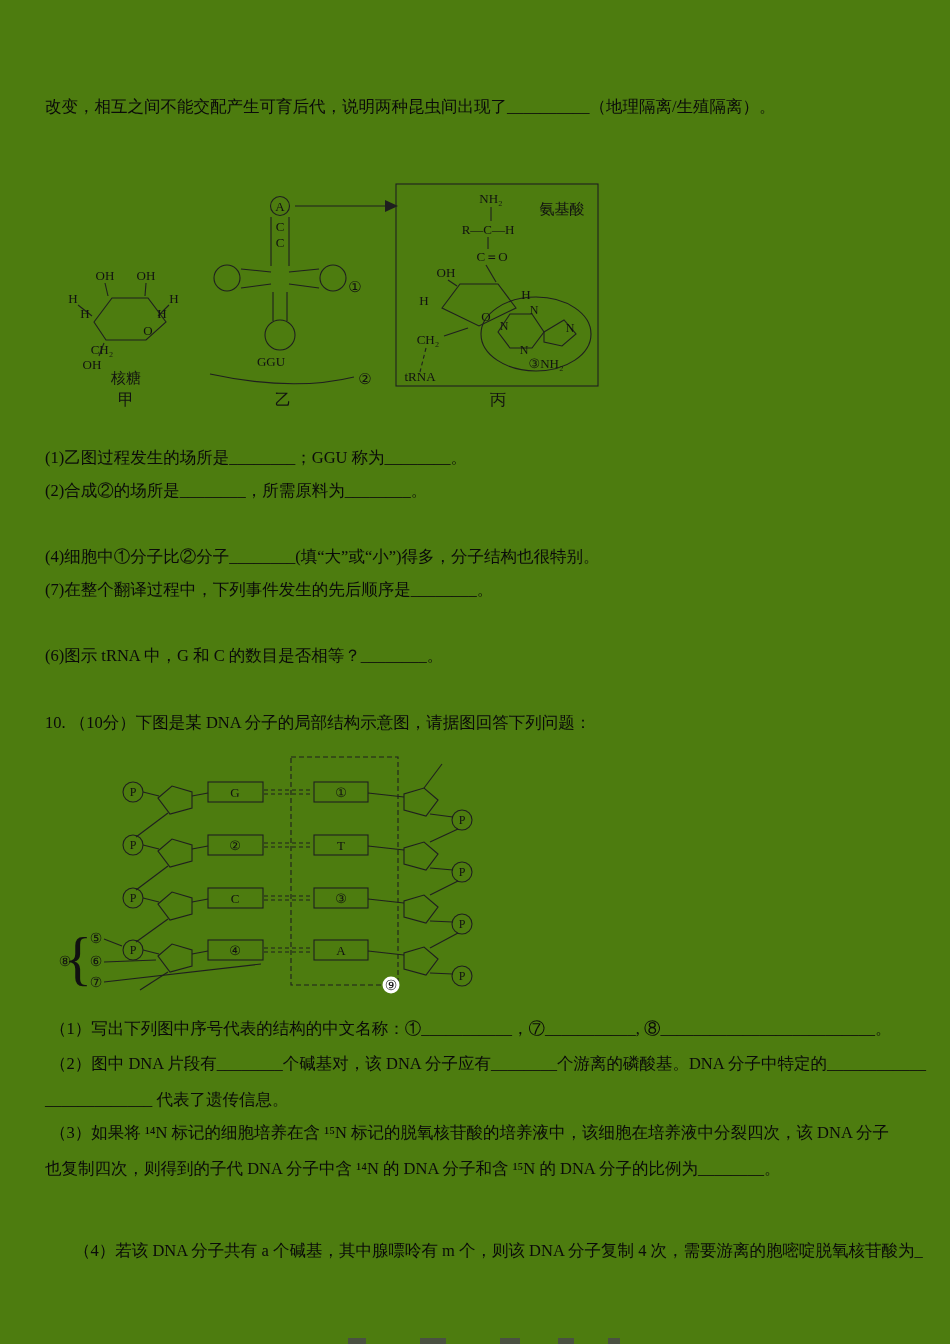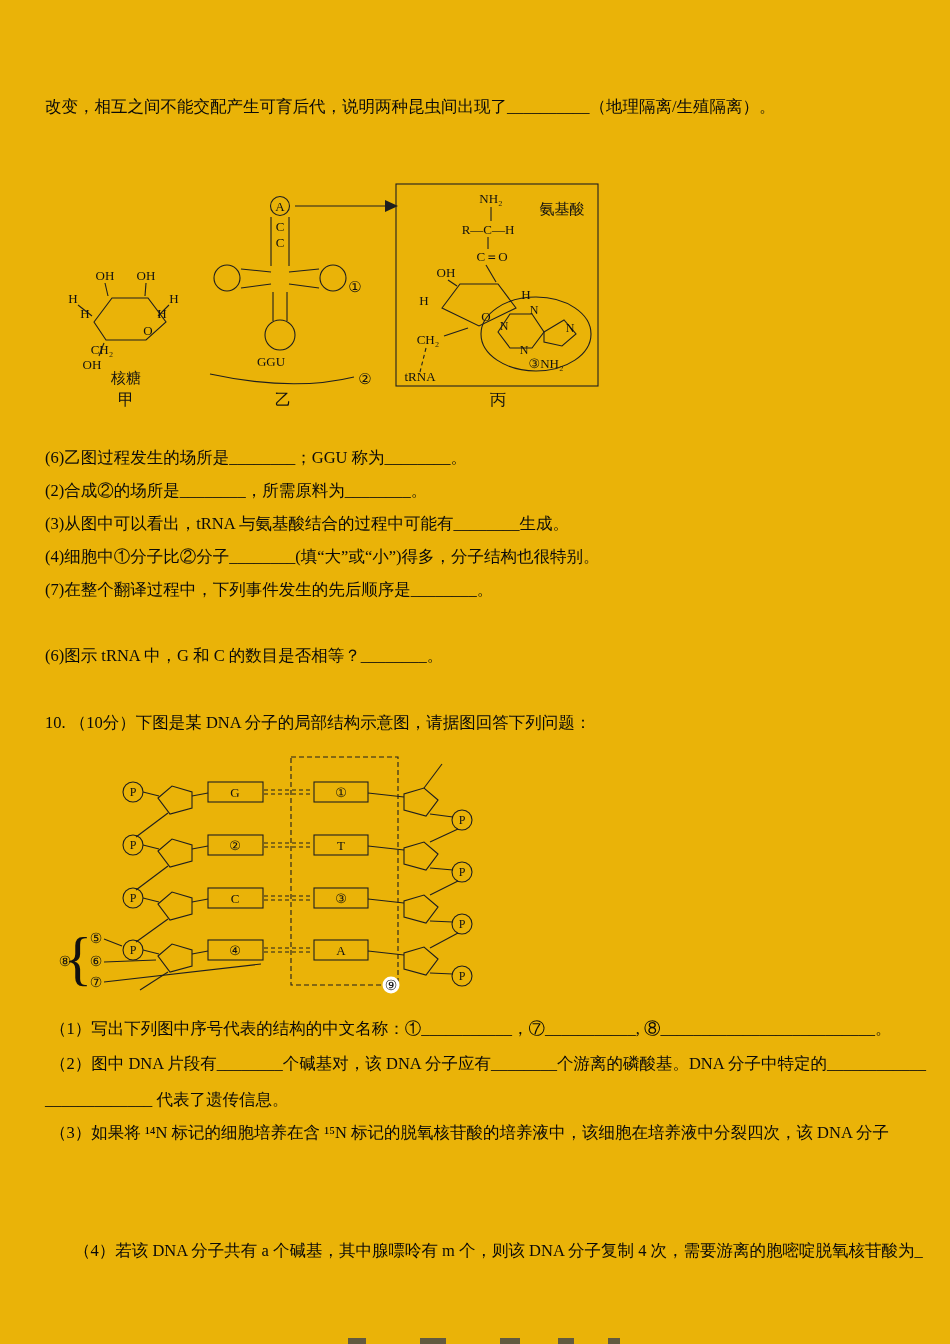--- a/index.html
+++ b/index.html
@@ -1,19 +1,19 @@
 <!DOCTYPE html>
 <html><head>
 <meta charset="utf-8">
 <style>
   * { margin:0; padding:0; box-sizing:border-box; }
   html,body { background:#ffffff; }
   .page {
     position:relative; width:950px; height:1344px; margin:0 auto;
-    background:#eab308; overflow:hidden; color:#000;
+    background:#4d7c0f; overflow:hidden; color:#000;
     font-family:"Liberation Serif","DejaVu Serif",serif;
   }
   .line {
     position:absolute; font-size:16.5px; line-height:22px;
     white-space:pre; color:#0a0a0a;
   }
   .fig { position:absolute; }
   .strokes { stroke:#1f1f1f; stroke-width:1.1; fill:none; }
   .strokes .dash { stroke-dasharray:4 3; }
   .strokes .dash2 { stroke-dasharray:5 3; }
@@ -107,23 +107,22 @@
       <text class="s12" x="446" y="154">N</text>
       <text class="s12" x="476" y="138">N</text>
       <text class="s12" x="512" y="156">N</text>
       <text class="s12" x="466" y="178">N</text>
       <text class="s13" x="488" y="192">③NH₂</text>
       <text class="s13" x="362" y="205">tRNA</text>
       <text class="s16" x="440" y="229">丙</text>
     </g>
   </svg>
 
-  <div class="line" style="left:45px;top:447px;">(6)乙图过程发生的场所是________；GGU 称为________。</div>
+  <div class="line" style="left:45px;top:447px;">(1)乙图过程发生的场所是________；GGU 称为________。</div>
   <div class="line" style="left:45px;top:480px;">(2)合成②的场所是________，所需原料为________。</div>
-  <div class="line" style="left:45px;top:513px;">(3)从图中可以看出，tRNA 与氨基酸结合的过程中可能有________生成。</div>
   <div class="line" style="left:45px;top:546px;">(4)细胞中①分子比②分子________(填“大”或“小”)得多，分子结构也很特别。</div>
   <div class="line" style="left:45px;top:579px;">(7)在整个翻译过程中，下列事件发生的先后顺序是________。</div>
   <div class="line" style="left:45px;top:645px;">(6)图示 tRNA 中，G 和 C 的数目是否相等？________。</div>
 
   <div class="line" style="left:45px;top:712px;">10. （10分）下图是某 DNA 分子的局部结构示意图，请据图回答下列问题：</div>
 
   <svg class="fig" style="left:56px;top:752px;" width="540" height="250" viewBox="0 0 540 250">
 
     <g class="strokes">
 
@@ -227,20 +226,21 @@
       <text x="22" y="226" style="font-size:60px">{</text>
       <circle cx="335" cy="233" r="8.5" fill="#fff" stroke="none"></circle>
       <text class="s14" x="335" y="238">⑨</text>
     </g>
   </svg>
 
   <div class="line" style="left:50px;top:1018px;">（1）写出下列图中序号代表的结构的中文名称：①___________，⑦___________, ⑧__________________________。</div>
   <div class="line" style="left:50px;top:1053px;">（2）图中 DNA 片段有________个碱基对，该 DNA 分子应有________个游离的磷酸基。DNA 分子中特定的____________</div>
   <div class="line" style="left:45px;top:1089px;text-align:center;">_____________ 代表了遗传信息。</div>
   <div class="line" style="left:50px;top:1122px;">（3）如果将 ¹⁴N 标记的细胞培养在含 ¹⁵N 标记的脱氧核苷酸的培养液中，该细胞在培养液中分裂四次，该 DNA 分子</div>
+  <div class="line" style="left:45px;top:1158px;">也复制四次，则得到的子代 DNA 分子中含 ¹⁴N 的 DNA 分子和含 ¹⁵N 的 DNA 分子的比例为________。</div>
   <div class="line" style="left:50px;top:1240px;margin-left:24px;">（4）若该 DNA 分子共有 a 个碱基，其中腺嘌呤有 m 个，则该 DNA 分子复制 4 次，需要游离的胞嘧啶脱氧核苷酸为_</div>
 
   <div style="position:absolute;top:1338px;left:0;width:950px;height:6px;overflow:hidden;">
     <span class="frag" style="left:348px;width:18px;"></span>
     <span class="frag" style="left:420px;width:26px;"></span>
     <span class="frag" style="left:500px;width:20px;"></span>
     <span class="frag" style="left:558px;width:16px;"></span>
     <span class="frag" style="left:608px;width:12px;"></span>
   </div>
 

